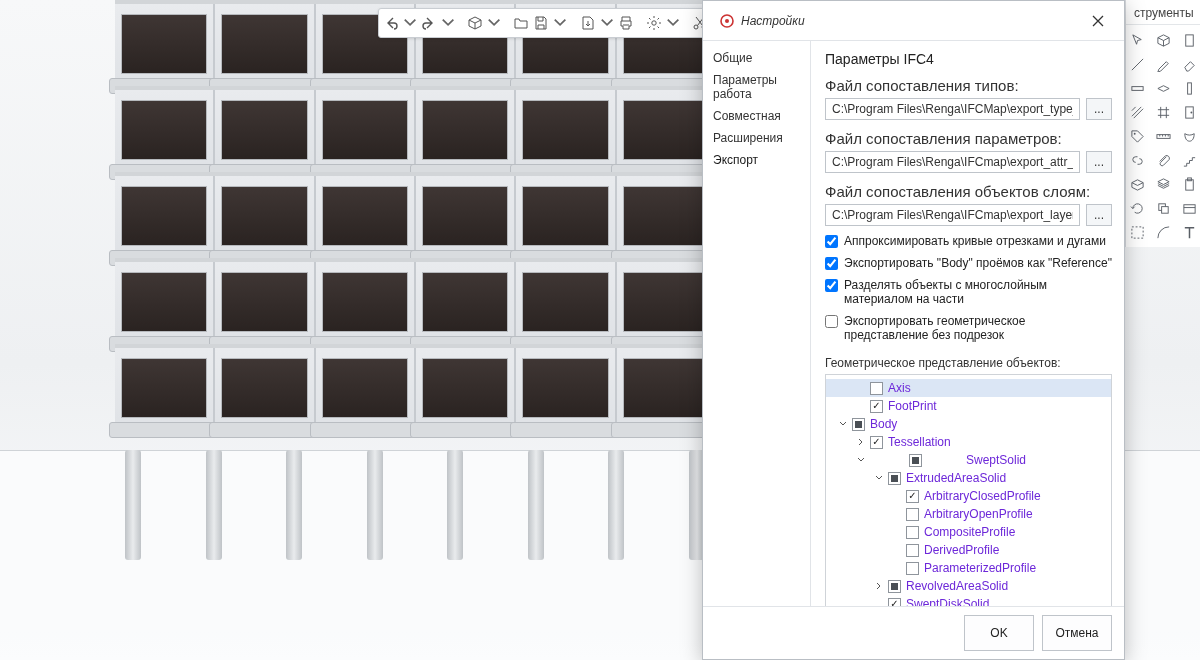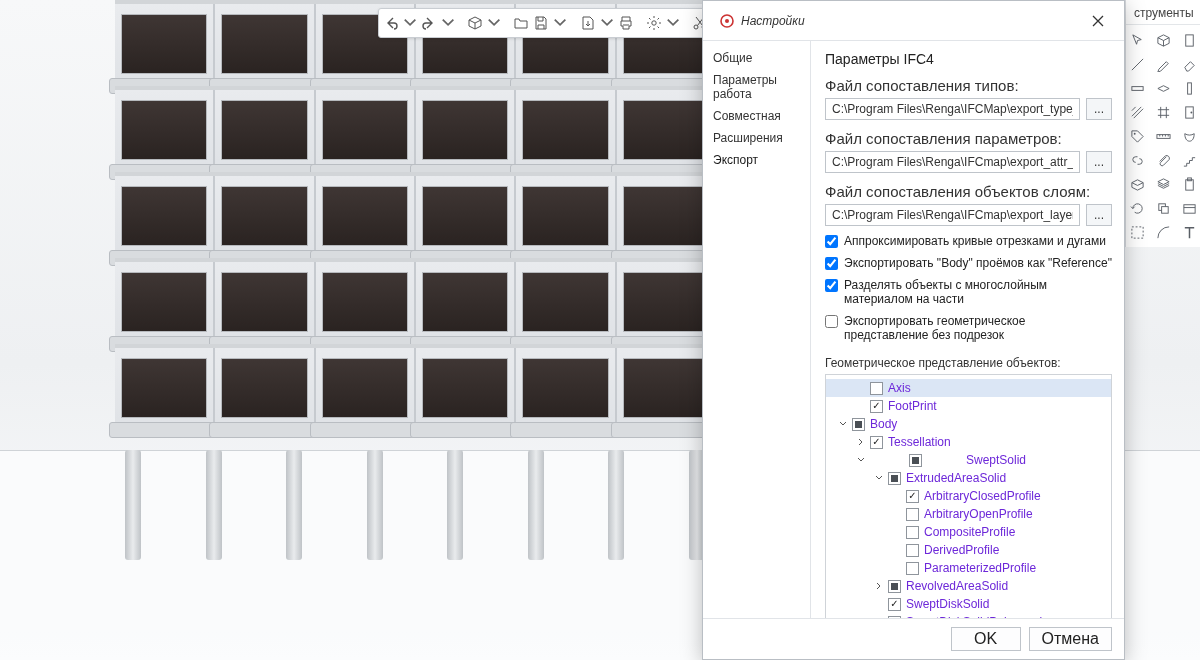--- a/index.html
+++ b/index.html
@@ -235,24 +235,24 @@
   .tree-chk.mixed::after {
     content: ""; display: block; width: 7px; height: 7px; background: #4a4f55;
   }
 
   .dlg-footer {
     border-top: 1px solid #e1e4e8;
     padding: 8px 12px;
     display: flex; justify-content: flex-end; gap: 8px;
   }
   .btn {
-    min-width: 70px; height: 24px;
+    min-width: 70px; height: 36px;
     border: 1px solid #bfc4ca;
     background: #fdfdfe;
-    font-size: 16px; color: #222;
+    font-size: 12px; color: #222;
     cursor: pointer;
     padding: 0 12px;
   }
 
   
   .tree::-webkit-scrollbar, .dlg-content::-webkit-scrollbar { width: 14px; }
   .tree::-webkit-scrollbar-thumb, .dlg-content::-webkit-scrollbar-thumb { background: #cdd2d8; border: 3px solid #fff; border-radius: 7px; }
 </style>
 </head>
 <body>

